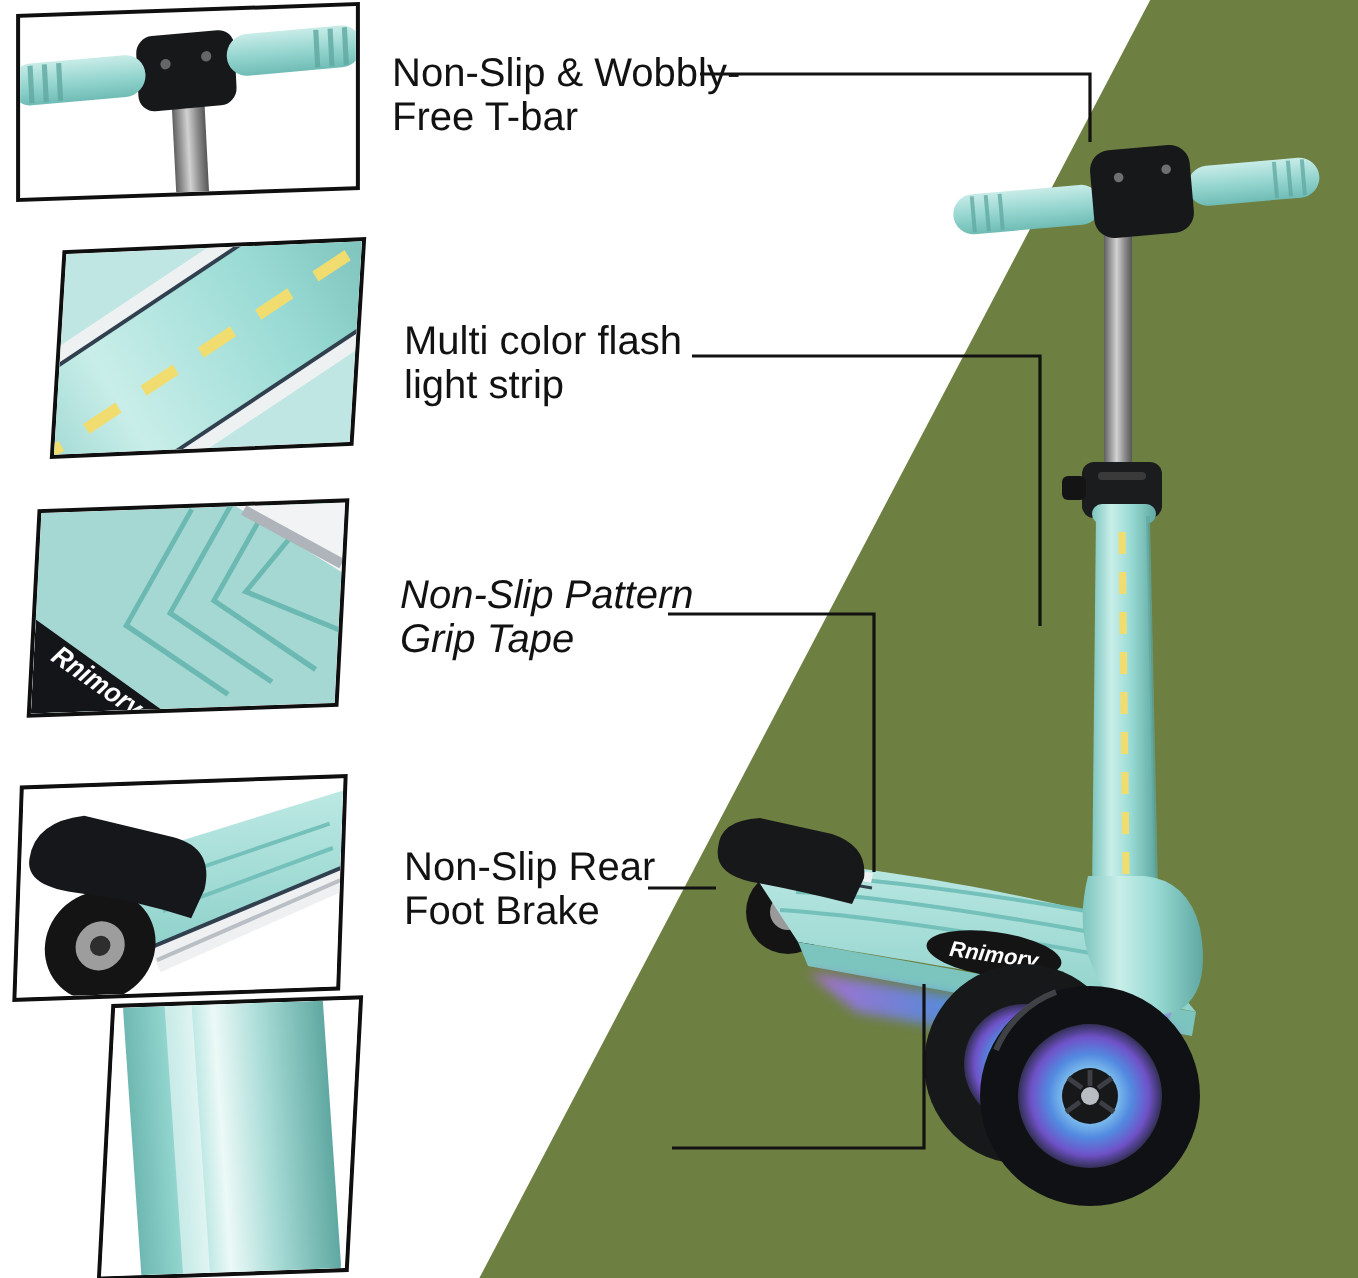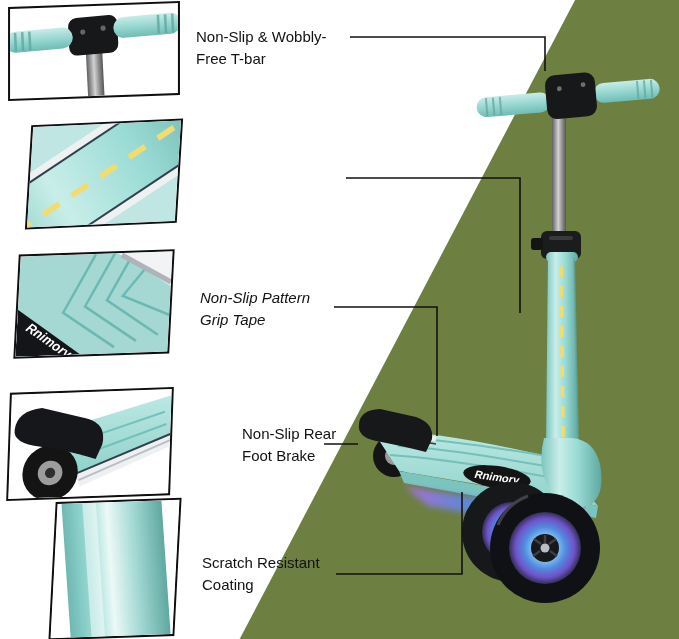--- a/index.html
+++ b/index.html
@@ -19,26 +19,26 @@
     border:2px solid #0f0f0f;overflow:hidden;
   }
   .co1{left:8px;top:4px;width:168px;height:90px;transform:rotate(-2deg) skewX(-2deg);}
   .co2{left:28px;top:122px;width:148px;height:100px;transform:rotate(-2.5deg) skewX(-6deg);}
   .co3{left:16px;top:252px;width:152px;height:100px;transform:rotate(-2deg) skewX(-5deg);}
   .co4{left:8px;top:390px;width:160px;height:104px;transform:rotate(-2deg) skewX(-4deg);}
   .co5{left:52px;top:500px;width:122px;height:134px;transform:rotate(-2deg) skewX(-5deg);}
   .callout svg{display:block;width:100%;height:100%;}
   .feature-label{
     position:absolute;z-index:4;color:var(--c-ink,#121212);
-    font-size:15px;line-height:22px;white-space:pre-line;letter-spacing:0;
+    font-size:20px;line-height:22px;white-space:pre-line;letter-spacing:0;
   }
   .lb1{left:196px;top:26px;}
   .lb2{left:202px;top:160px;}
   .lb3{left:200px;top:287px;font-style:italic;}
-  .lb4{left:202px;top:423px;margin-left:40px;}
+  .lb4{left:202px;top:423px;}
   .lb5{left:202px;top:552px;}
 </style>
 </head>
 <body>
 
 <div class="canvas">
 
   <svg width="0" height="0" style="position:absolute" aria-hidden="true">
     <defs>
       <linearGradient id="gradGrip" x1="0" y1="0" x2="0" y2="1">
@@ -235,20 +235,20 @@
       <rect width="118" height="128" fill="#ffffff"></rect>
       <g transform="rotate(-7 59 64)">
         <rect x="12" y="-18" width="96" height="164" rx="14" fill="url(#gradPole)"></rect>
         <rect x="32" y="-18" width="13" height="164" fill="#ffffff" opacity="0.5"></rect>
       </g>
     </svg>
   </div>
 
   <div class="feature-label lb1">Non-Slip &amp; Wobbly-
 Free T-bar</div>
+  <div class="feature-label lb2">Multi color flash
+light strip</div>
   <div class="feature-label lb3">Non-Slip Pattern
 Grip Tape</div>
   <div class="feature-label lb4">Non-Slip Rear
 Foot Brake</div>
-  <div class="feature-label lb5">Scratch Resistant
-Coating</div>
 
 </div>
 
 </body></html>

